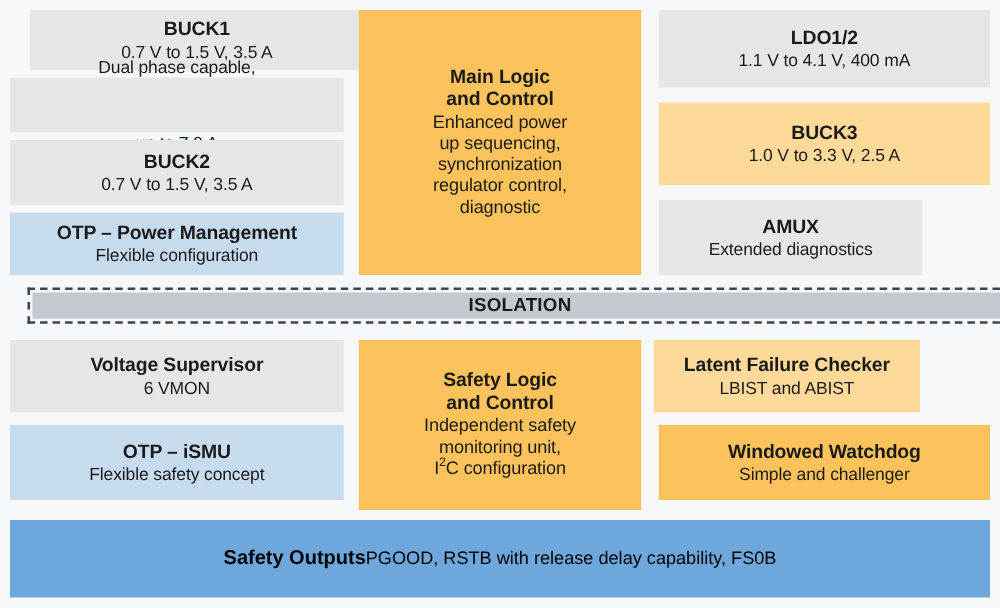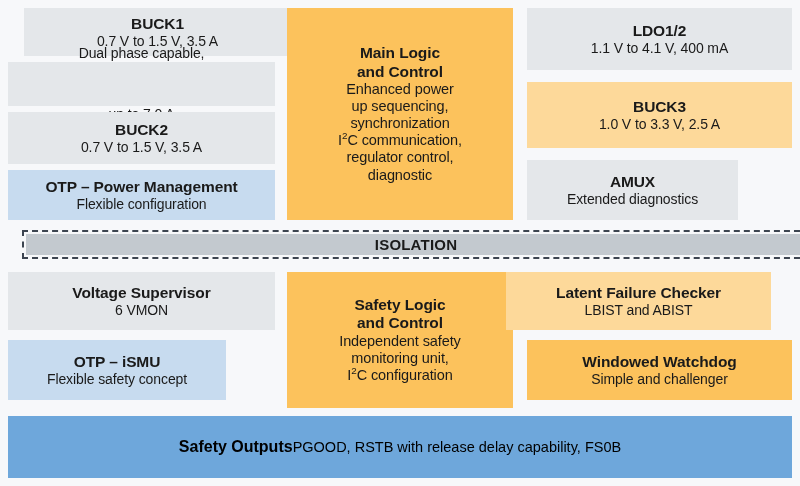--- a/index.html
+++ b/index.html
@@ -120,21 +120,20 @@
     <span class="title">OTP – Power Management</span>
     <span class="sub">Flexible configuration</span>
   </div>
 
   <div class="block c-orange tall" style="left:287px; top:8px; width:226px; height:212px;">
     <span class="title">Main Logic</span>
     <span class="title">and Control</span>
     <span class="sub">Enhanced power</span>
     <span class="sub">up sequencing,</span>
     <span class="sub">synchronization</span>
-    <span class="sub"><span>I</span><sup>2</sup><span>C communication,</span></span>
     <span class="sub">regulator control,</span>
     <span class="sub">diagnostic</span>
   </div>
 
   <div class="block c-grey" style="left:527px; top:8px; width:265px; height:62px;">
     <span class="title">LDO1/2</span>
     <span class="sub">1.1 V to 4.1 V, 400 mA</span>
   </div>
 
   <div class="block c-orange-light" style="left:527px; top:82px; width:265px; height:66px;">
@@ -149,34 +148,34 @@
 
   <div id="isolation-wrap">
     <div id="isolation-band">ISOLATION</div>
   </div>
 
   <div class="block c-grey" style="left:8px; top:272px; width:267px; height:58px;">
     <span class="title">Voltage Supervisor</span>
     <span class="sub">6 VMON</span>
   </div>
 
-  <div class="block c-blue" style="left:8px; top:340px; width:218px; height:60px;">
+  <div class="block c-blue" style="left:8px; top:340px; width:267px; height:60px;">
     <span class="title">OTP – iSMU</span>
     <span class="sub">Flexible safety concept</span>
   </div>
 
   <div class="block c-orange tall" style="left:287px; top:272px; width:226px; height:136px;">
     <span class="title">Safety Logic</span>
     <span class="title">and Control</span>
     <span class="sub">Independent safety</span>
     <span class="sub">monitoring unit,</span>
     <span class="sub"><span>I</span><sup>2</sup><span>C configuration</span></span>
   </div>
 
-  <div class="block c-orange-light" style="left:506px; top:272px; width:265px; height:58px;">
+  <div class="block c-orange-light" style="left:523px; top:272px; width:213px; height:58px;">
     <span class="title">Latent Failure Checker</span>
     <span class="sub">LBIST and ABIST</span>
   </div>
 
   <div class="block c-orange" style="left:527px; top:340px; width:265px; height:60px;">
     <span class="title">Windowed Watchdog</span>
     <span class="sub">Simple and challenger</span>
   </div>
 
   <div id="safety-outputs">

